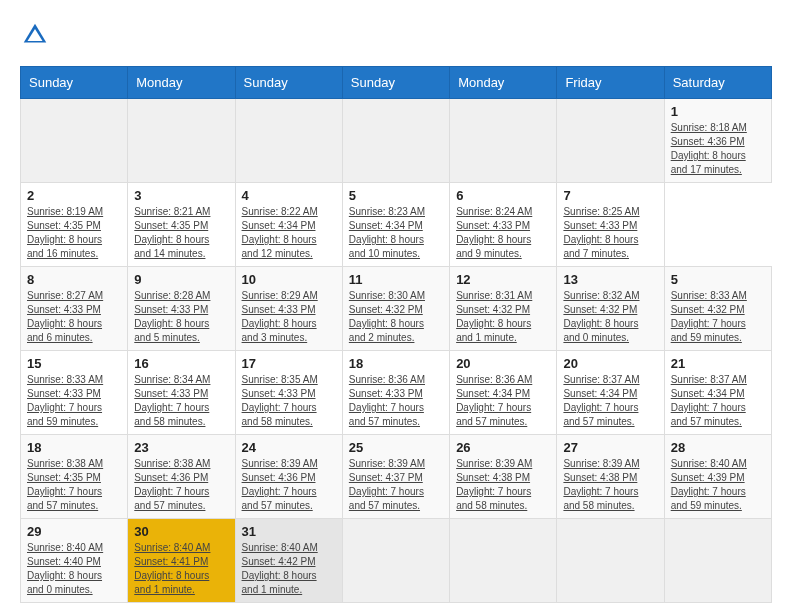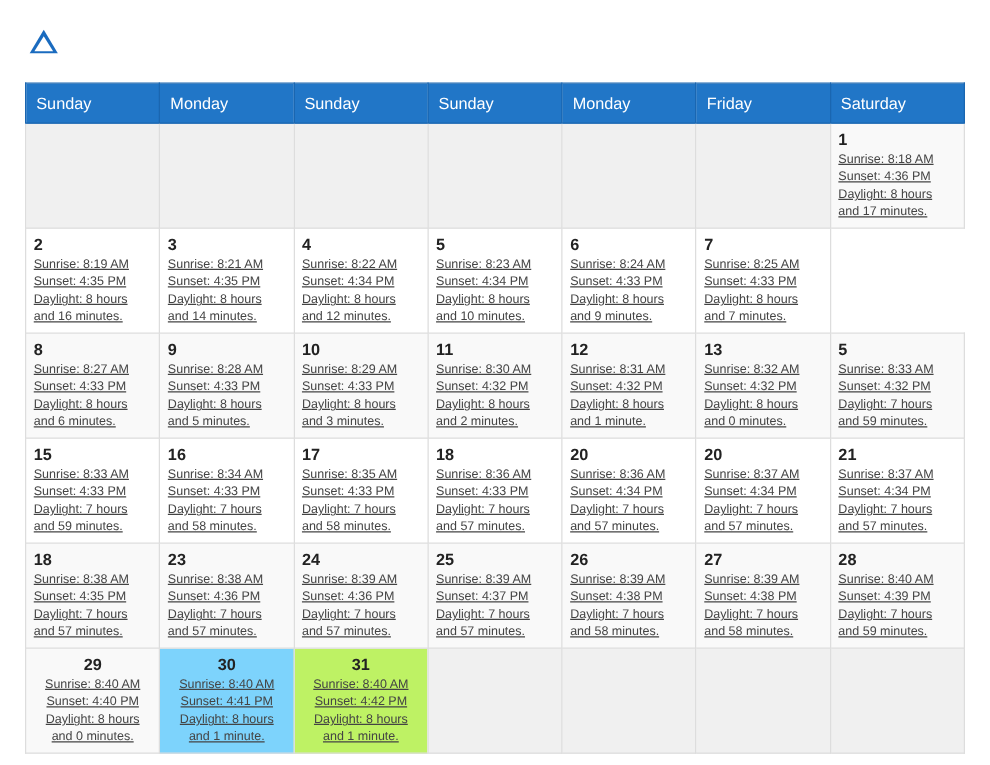--- a/index.html
+++ b/index.html
@@ -91,21 +91,20 @@
       color: #444;
       font-size: 10px;
       line-height: 1.4;
       text-decoration: underline;
     }
     .empty-cell {
       background: #f0f0f0 !important;
     }
     tbody tr:last-child td {
       background: #f0f0f0;
-      text-align: center;
     }
     tbody tr:last-child td.has-data {
       background: #f9f9f9;
     }
   </style>
 </head>
 <body>
 
 <div class="header">
   <div class="logo">
@@ -263,25 +262,25 @@
         <td class="has-data">
           <span class="day-number">28</span>
           <div class="day-info">Sunrise: 8:40 AM<br>Sunset: 4:39 PM<br>Daylight: 7 hours and 59 minutes.</div>
         </td>
       </tr>
       <tr>
         <td class="has-data" style="background: rgb(249, 249, 249);">
           <span class="day-number">29</span>
           <div class="day-info">Sunrise: 8:40 AM<br>Sunset: 4:40 PM<br>Daylight: 8 hours and 0 minutes.</div>
         </td>
-        <td class="has-data" style="background: #7dd3fc;">
+        <td class="has-data" style="background: #eab308;">
           <span class="day-number">30</span>
           <div class="day-info">Sunrise: 8:40 AM<br>Sunset: 4:41 PM<br>Daylight: 8 hours and 1 minute.</div>
         </td>
-        <td class="has-data" style="background: #bef264;">
+        <td class="has-data" style="background: #e5e5e5;">
           <span class="day-number">31</span>
           <div class="day-info">Sunrise: 8:40 AM<br>Sunset: 4:42 PM<br>Daylight: 8 hours and 1 minute.</div>
         </td>
         <td class="empty-cell" style="background: rgb(240, 240, 240);"></td>
         <td class="empty-cell" style="background: rgb(240, 240, 240);"></td>
         <td class="empty-cell" style="background: rgb(240, 240, 240);"></td>
         <td class="empty-cell" style="background: rgb(240, 240, 240);"></td>
       </tr>
     </tbody>
 </table>

